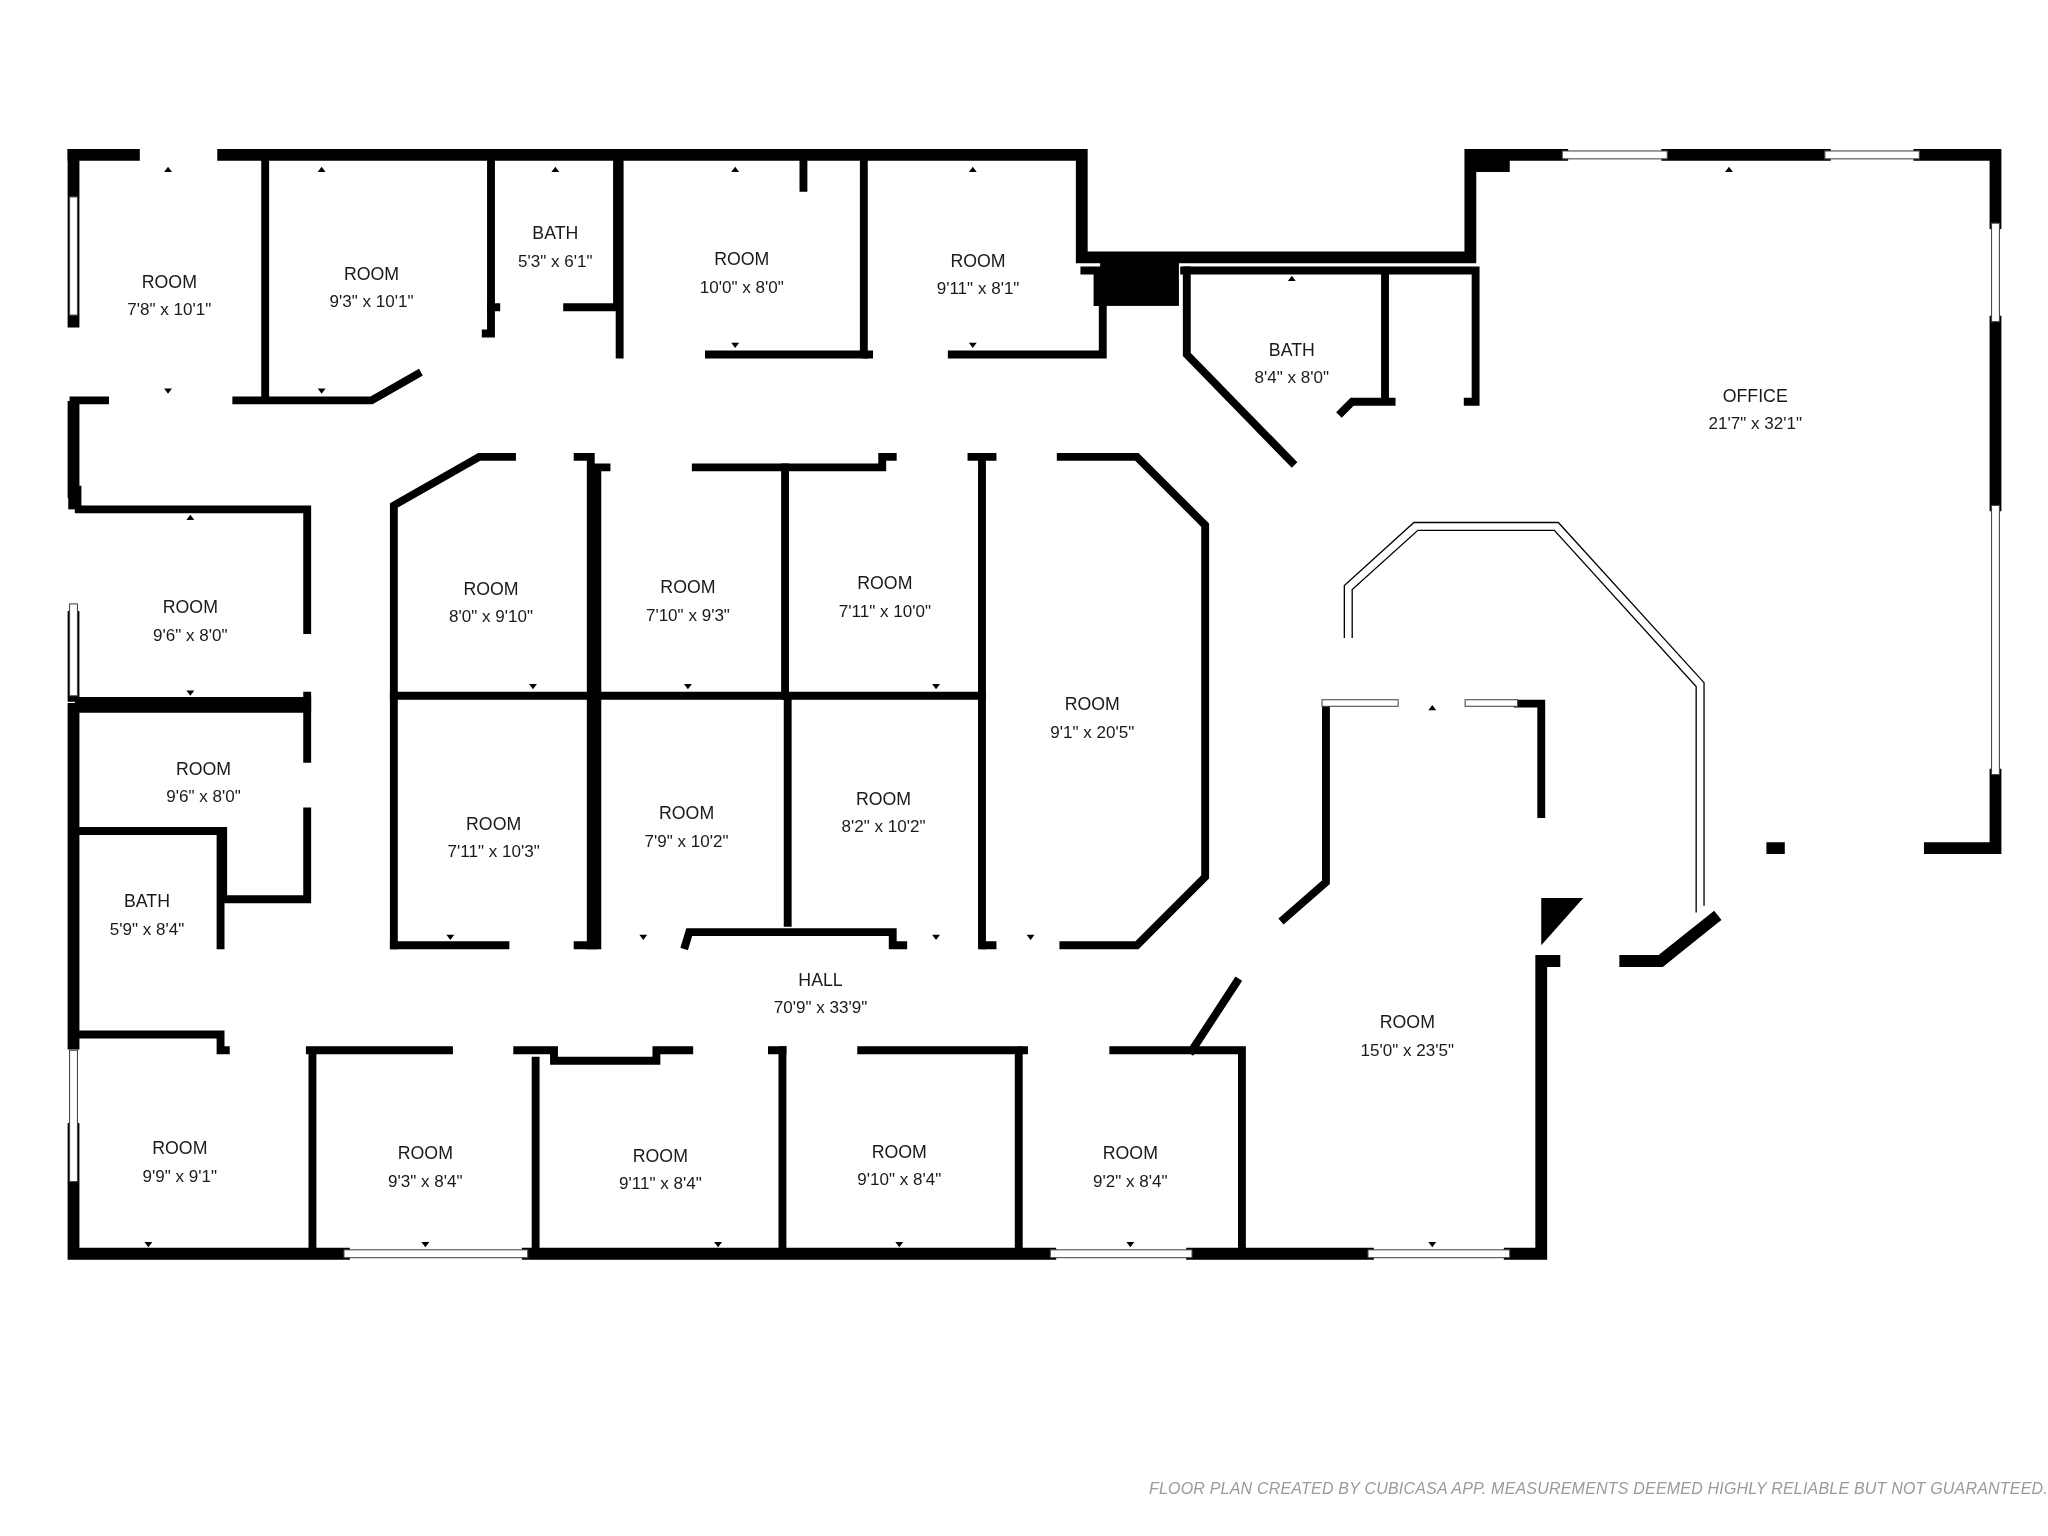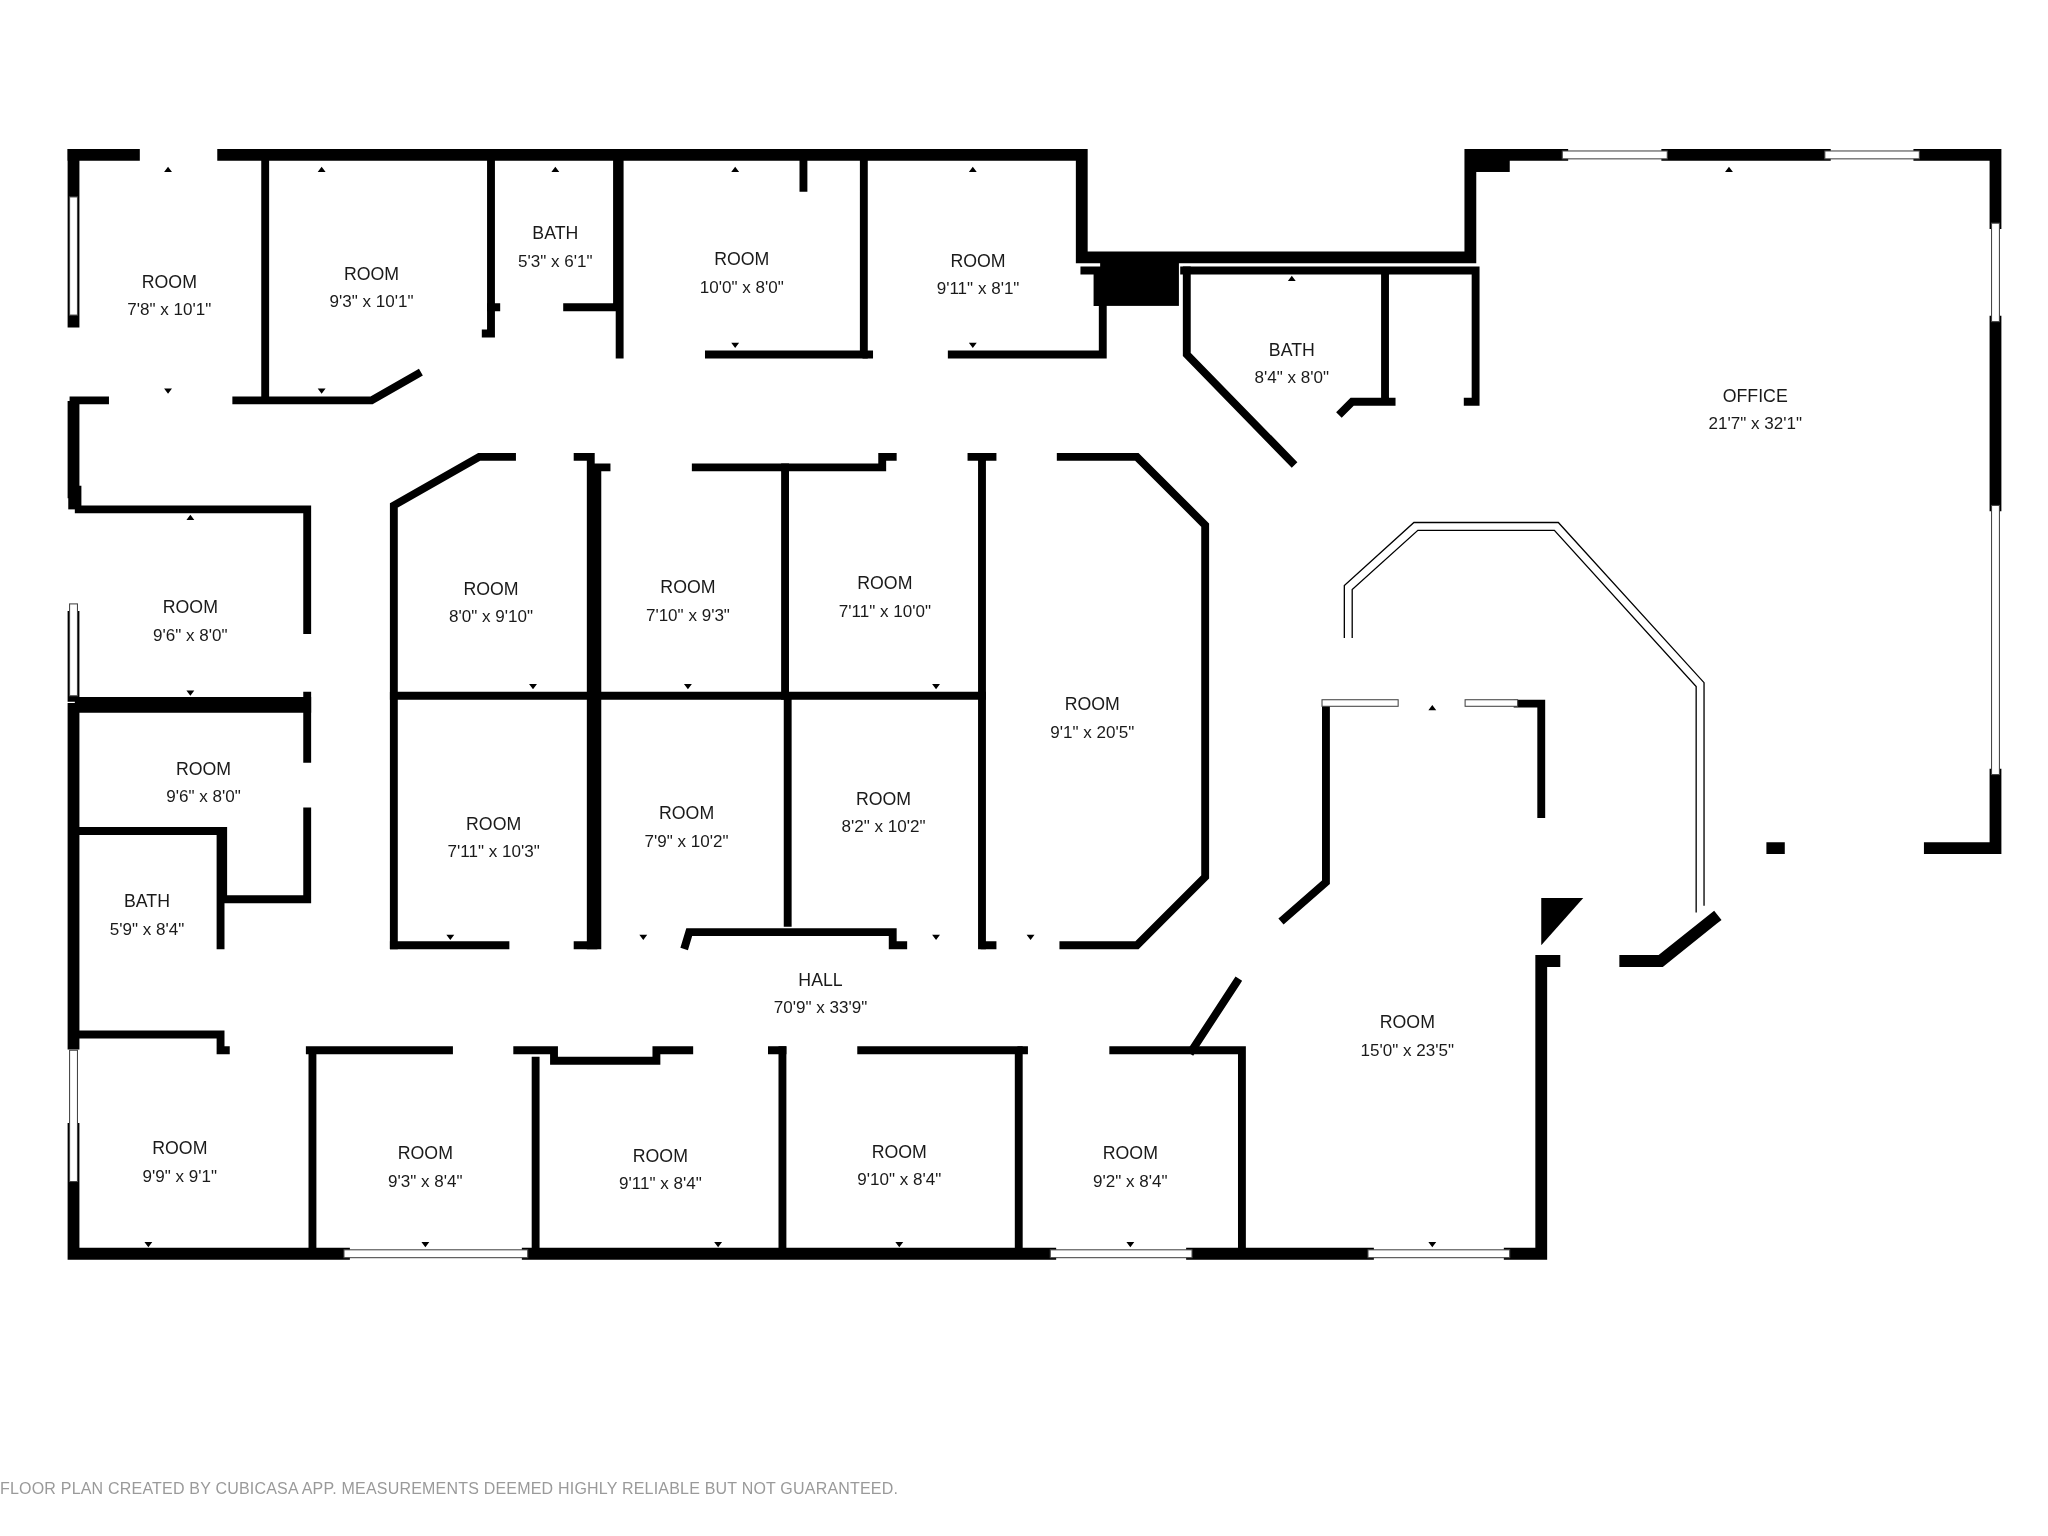--- a/index.html
+++ b/index.html
@@ -5,21 +5,21 @@
   html, body { margin:0; padding:0; background:#ffffff; }
   body { width:2048px; height:1536px; overflow:hidden; position:relative; font-family:"Liberation Sans", "DejaVu Sans", sans-serif; }
   #plan { position:absolute; left:0; top:0; width:2048px; height:1536px; }
   .wall { stroke:#000; fill:none; stroke-linecap:square; stroke-linejoin:miter; }
   .win { fill:#ffffff; stroke:#444; stroke-width:0.8; }
   .counter { fill:none; stroke:#000; stroke-width:1; }
   .lbl { font-family:"Liberation Sans", "DejaVu Sans", sans-serif; fill:#1a1a1a; text-anchor:middle; }
   .lbl-name { font-size:13.5px; }
   .lbl-dim { font-size:13px; }
   .tick { fill:#000; }
-  .footer { position:absolute; left:0; width:2048px; top:1480px; text-align:left; color:#9a9a9a; font-size:16px; letter-spacing:0.2px; font-family:"Liberation Sans", "DejaVu Sans", sans-serif; }
+  .footer { position:absolute; left:0; width:2048px; top:1480px; text-align:right; color:#9a9a9a; font-size:16px; letter-spacing:0.2px; font-family:"Liberation Sans", "DejaVu Sans", sans-serif;font-style:italic; }
 </style>
 </head>
 <body>
 
 <svg id="plan" viewBox="0 0 1560 1170" preserveAspectRatio="none" xmlns="http://www.w3.org/2000/svg">
   <g>
 
     <path class="wall" stroke-width="9" d="M56,118 L102,118 M170,118 L824,118 L824,196 L1120,196 L1120,118 L1124,118"></path>
     <path class="wall" stroke-width="9" d="M1124,118 L1190,118 M1270,118 L1390,118 M1462,118 L1520,118 L1520,170"></path>
     <path class="wall" stroke-width="9" d="M1520,245 L1520,385 M1520,590 L1520,646 L1470,646"></path>

